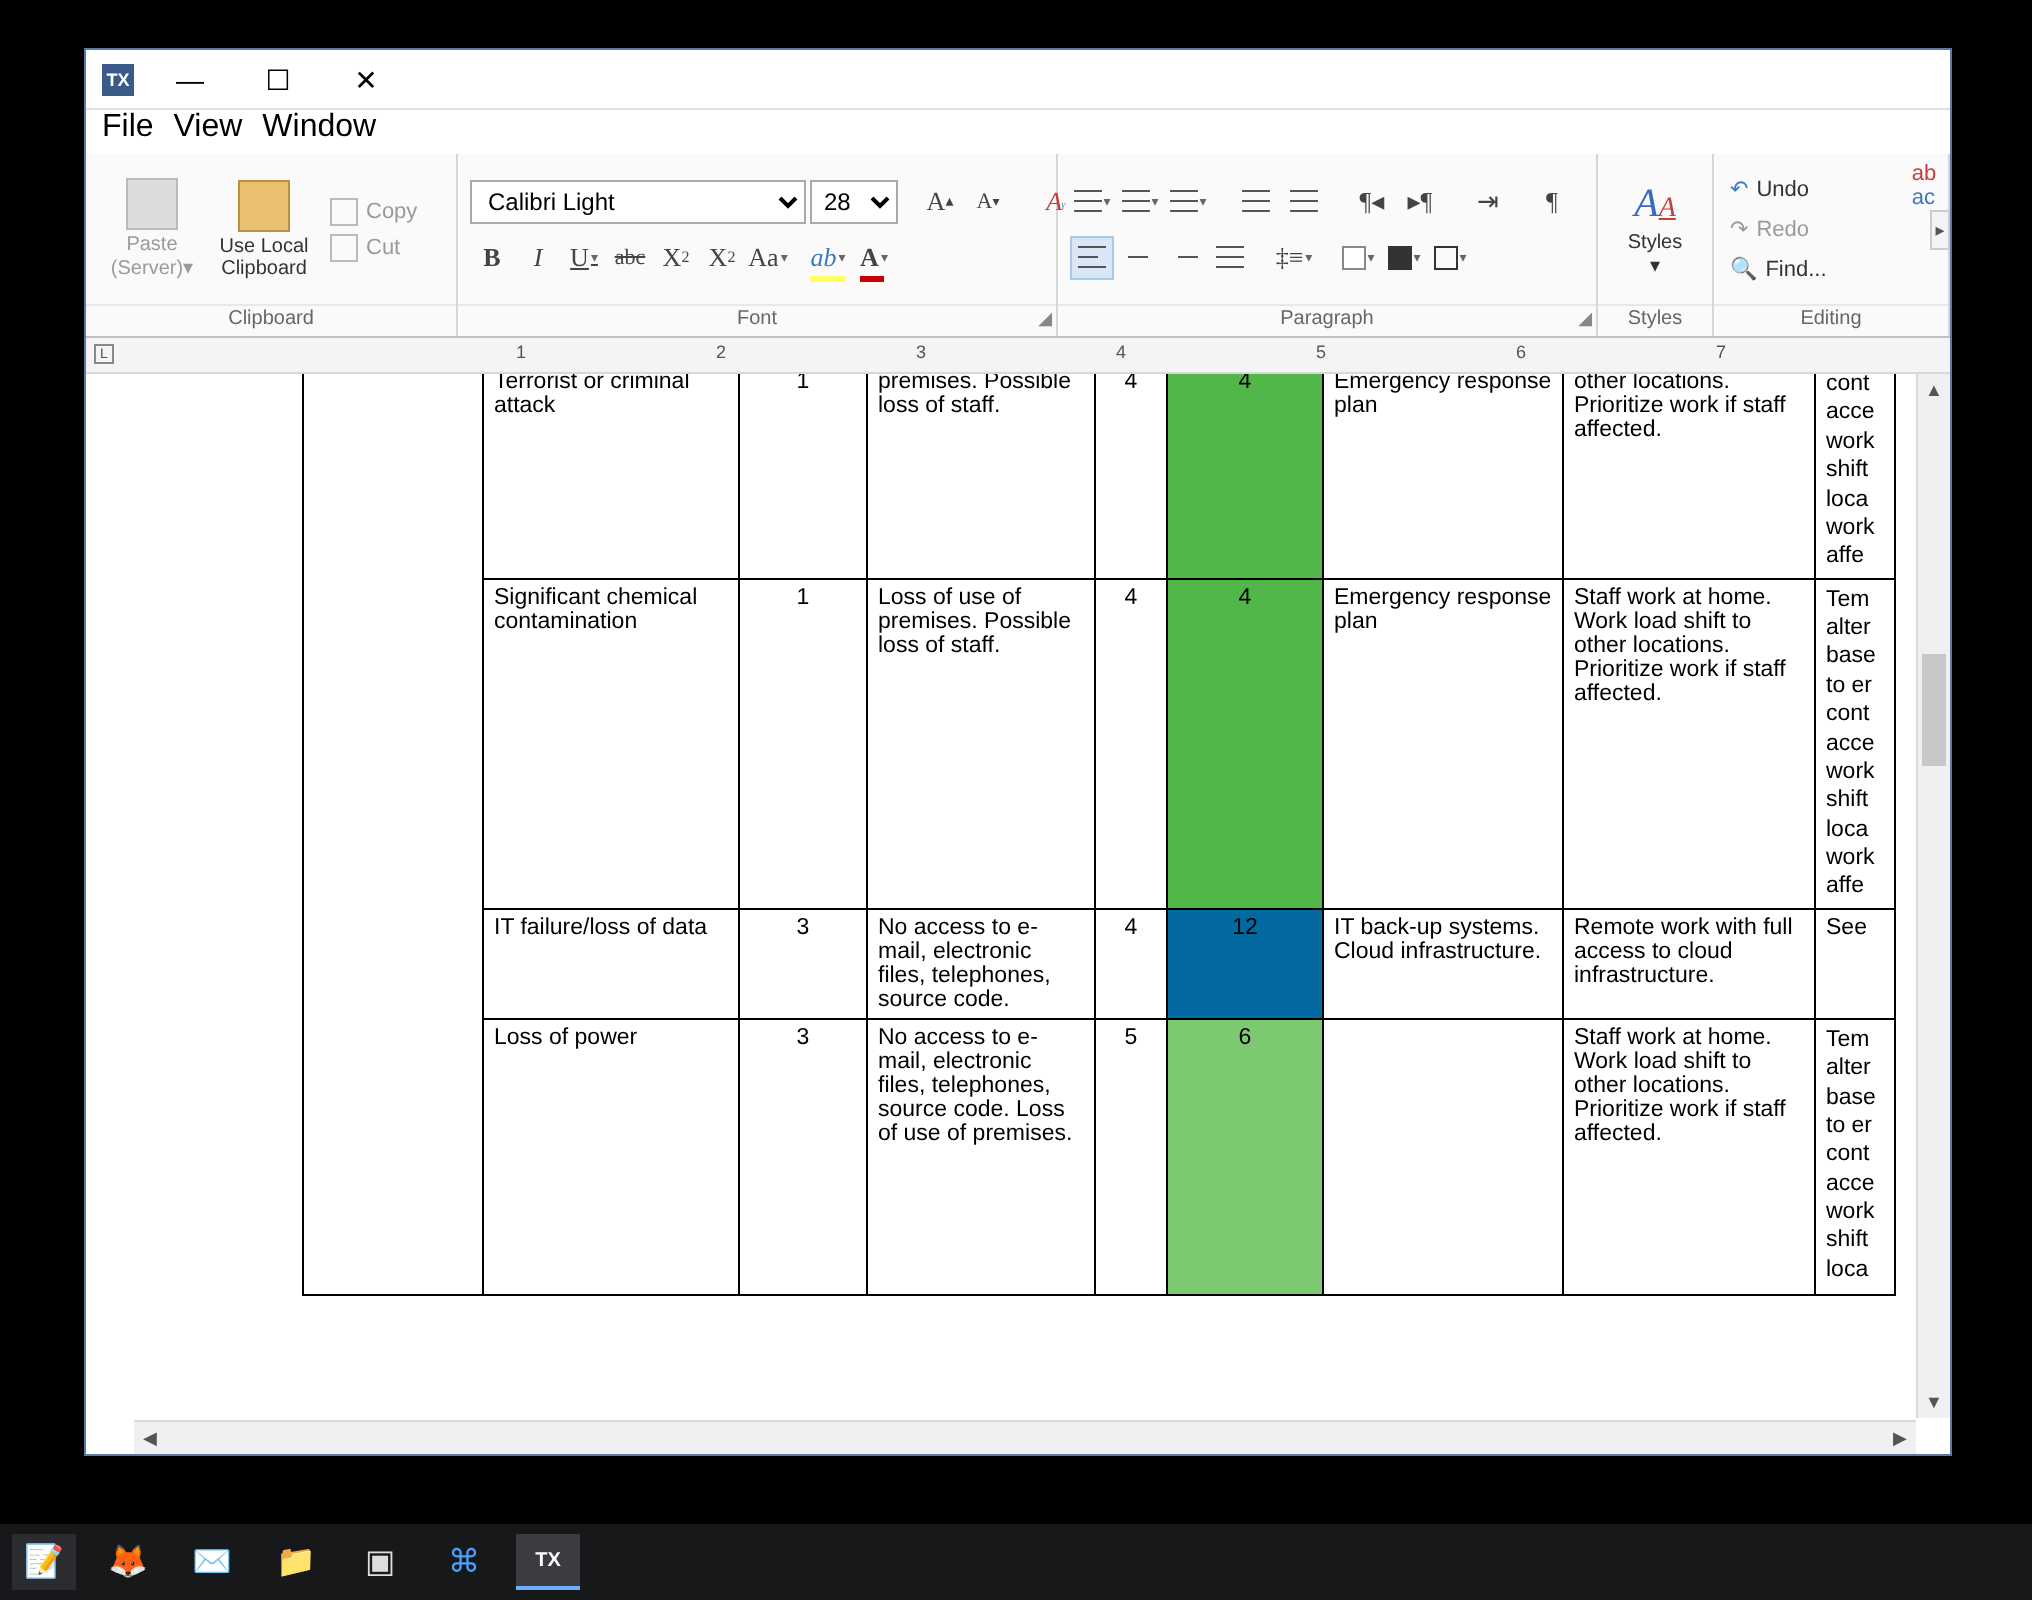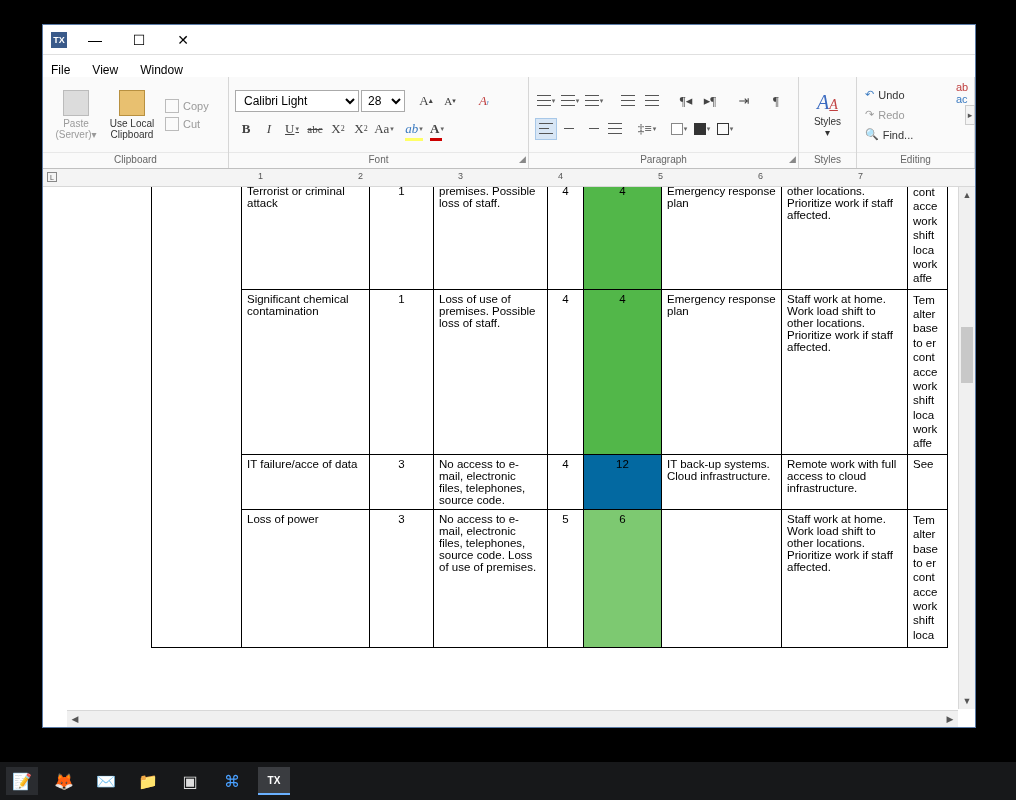--- a/index.html
+++ b/index.html
@@ -3,40 +3,40 @@
 <meta charset="utf-8">
 <style>
   * { box-sizing: border-box; margin: 0; padding: 0; }
   body { font-family: "Segoe UI", Tahoma, sans-serif; font-size: 12px; background: #000; width: 1016px; height: 800px; overflow: hidden; position: relative; }
   .desktop { position: absolute; top: 0; left: 0; right: 0; bottom: 0; background: #000; }
   .window { position: absolute; top: 24px; left: 42px; width: 934px; height: 704px; background: #fff; border: 1px solid #5a7aa5; display: flex; flex-direction: column; }
   .titlebar { height: 30px; display: flex; align-items: center; padding: 0 4px 0 8px; border-bottom: 1px solid #e0e0e0; }
   .titlebar .logo { width: 16px; height: 16px; background:#3a5a8a; color:#fff; font-size:9px; font-weight:bold; display:flex; align-items:center; justify-content:center; margin-right:6px; }
   .titlebar .title { flex:1; font-size:12px; }
   .titlebar .wbtn { width:44px; height:28px; display:flex; align-items:center; justify-content:center; font-size:14px; }
-  .menubar { height:22px; display:flex; align-items:flex-end; gap:22px; padding:0 8px; font-size:12px; }
+  .menubar { height:22px; display:flex; align-items:flex-start; gap:10px; padding:0 8px; font-size:16px; }
   .menubar span { cursor:default; }
   .ribbon-tabs { height:26px; display:flex; align-items:flex-end; padding:0 8px; position:relative; border-bottom:1px solid #c0c0c0; }
   .ribbon-tabs .tab { padding:4px 10px; font-size:12px; color:#444; }
   .ribbon-tabs .tab.active { color:#2a5ca8; border:1px solid #c0c0c0; border-bottom:1px solid #fff; background:#fff; position:relative; top:1px; }
   .ribbon-tabs .collapse { position:absolute; right:10px; top:4px; font-size:14px; color:#666; }
   .ribbon { height:92px; background:#fafafa; border-bottom:1px solid #c0c0c0; display:flex; }
   .group { border-right:1px solid #d6d6d6; display:flex; flex-direction:column; }
   .group-body { flex:1; display:flex; align-items:center; padding:2px 6px; gap:2px; }
   .group-label { height:16px; font-size:10px; color:#666; text-align:center; border-top:1px solid #e8e8e8; position:relative; padding-top:1px; }
   .group-label .launcher { position:absolute; right:2px; top:1px; font-size:9px; color:#888; }
   .bigbtn { display:flex; flex-direction:column; align-items:center; justify-content:center; width:54px; height:66px; font-size:10px; text-align:center; gap:2px; color:#333; }
   .bigbtn.disabled { color:#9a9a9a; }
   .iconbox { width:26px; height:26px; background:#e8c070; border:1px solid #b89040; }
   .iconbox.gray { background:#dcdcdc; border-color:#bbb; }
   .smallstack { display:flex; flex-direction:column; gap:2px; justify-content:center; }
   .smallbtn { display:flex; align-items:center; gap:4px; font-size:11px; color:#9a9a9a; padding:1px 4px; }
   .smallbtn .ic { width:14px; height:14px; border:1px solid #bbb; }
   .fontrow { display:flex; gap:2px; align-items:center; }
-  .fontname { width:124px; height:22px; font-size:12px; border:1px solid #aaa; background:#fff; padding:0 4px; }
+  .fontname { width:168px; height:22px; font-size:12px; border:1px solid #aaa; background:#fff; padding:0 4px; }
   .fontsize { width:44px; height:22px; font-size:12px; border:1px solid #aaa; background:#fff; padding:0 2px; }
   .ribicon { width:22px; height:22px; display:flex; align-items:center; justify-content:center; border:1px solid transparent; font-size:13px; color:#444; font-family: "Segoe UI", serif; }
   .ribicon.sel { background:#d8e6f5; border-color:#a8c8e8; }
   .ribicon .dd { font-size:7px; margin-left:1px; color:#666; }
   .row2 { display:flex; gap:1px; align-items:center; margin-top:2px; }
   .colorswatch { width:14px; height:3px; background:#cc0000; display:block; }
   .colorswatch.y { background:#ffff66; }
   .para-lines { width:14px; height:11px; display:flex; flex-direction:column; justify-content:space-between; }
   .para-lines i { display:block; height:1px; background:#555; }
   .doc-area { flex:1; background:#fff; position:relative; overflow:hidden; }
@@ -314,21 +314,21 @@
             <td class="risk" style="height:150px">Significant chemical contamination</td>
             <td class="n1">1</td>
             <td class="desc">Loss of use of premises. Possible loss of staff.</td>
             <td class="n2">4</td>
             <td class="score green1">4</td>
             <td class="plan">Emergency response plan</td>
             <td class="mit">Staff work at home. Work load shift to other locations. Prioritize work if staff affected.</td>
             <td class="last" style="line-height:1.25">Tem alter base to er cont acce work shift loca work affe</td>
           </tr>
           <tr>
-            <td class="risk">IT failure/acce of data</td>
+            <td class="risk">IT failure/loss of data</td>
             <td class="n1">3</td>
             <td class="desc">No access to e-mail, electronic files, telephones, source code.</td>
             <td class="n2">4</td>
             <td class="score yellow">12</td>
             <td class="plan">IT back-up systems. Cloud infrastructure.</td>
             <td class="mit">Remote work with full access to cloud infrastructure.</td>
             <td class="last">See</td>
           </tr>
           <tr>
             <td class="risk" style="height:138px">Loss of power</td>

